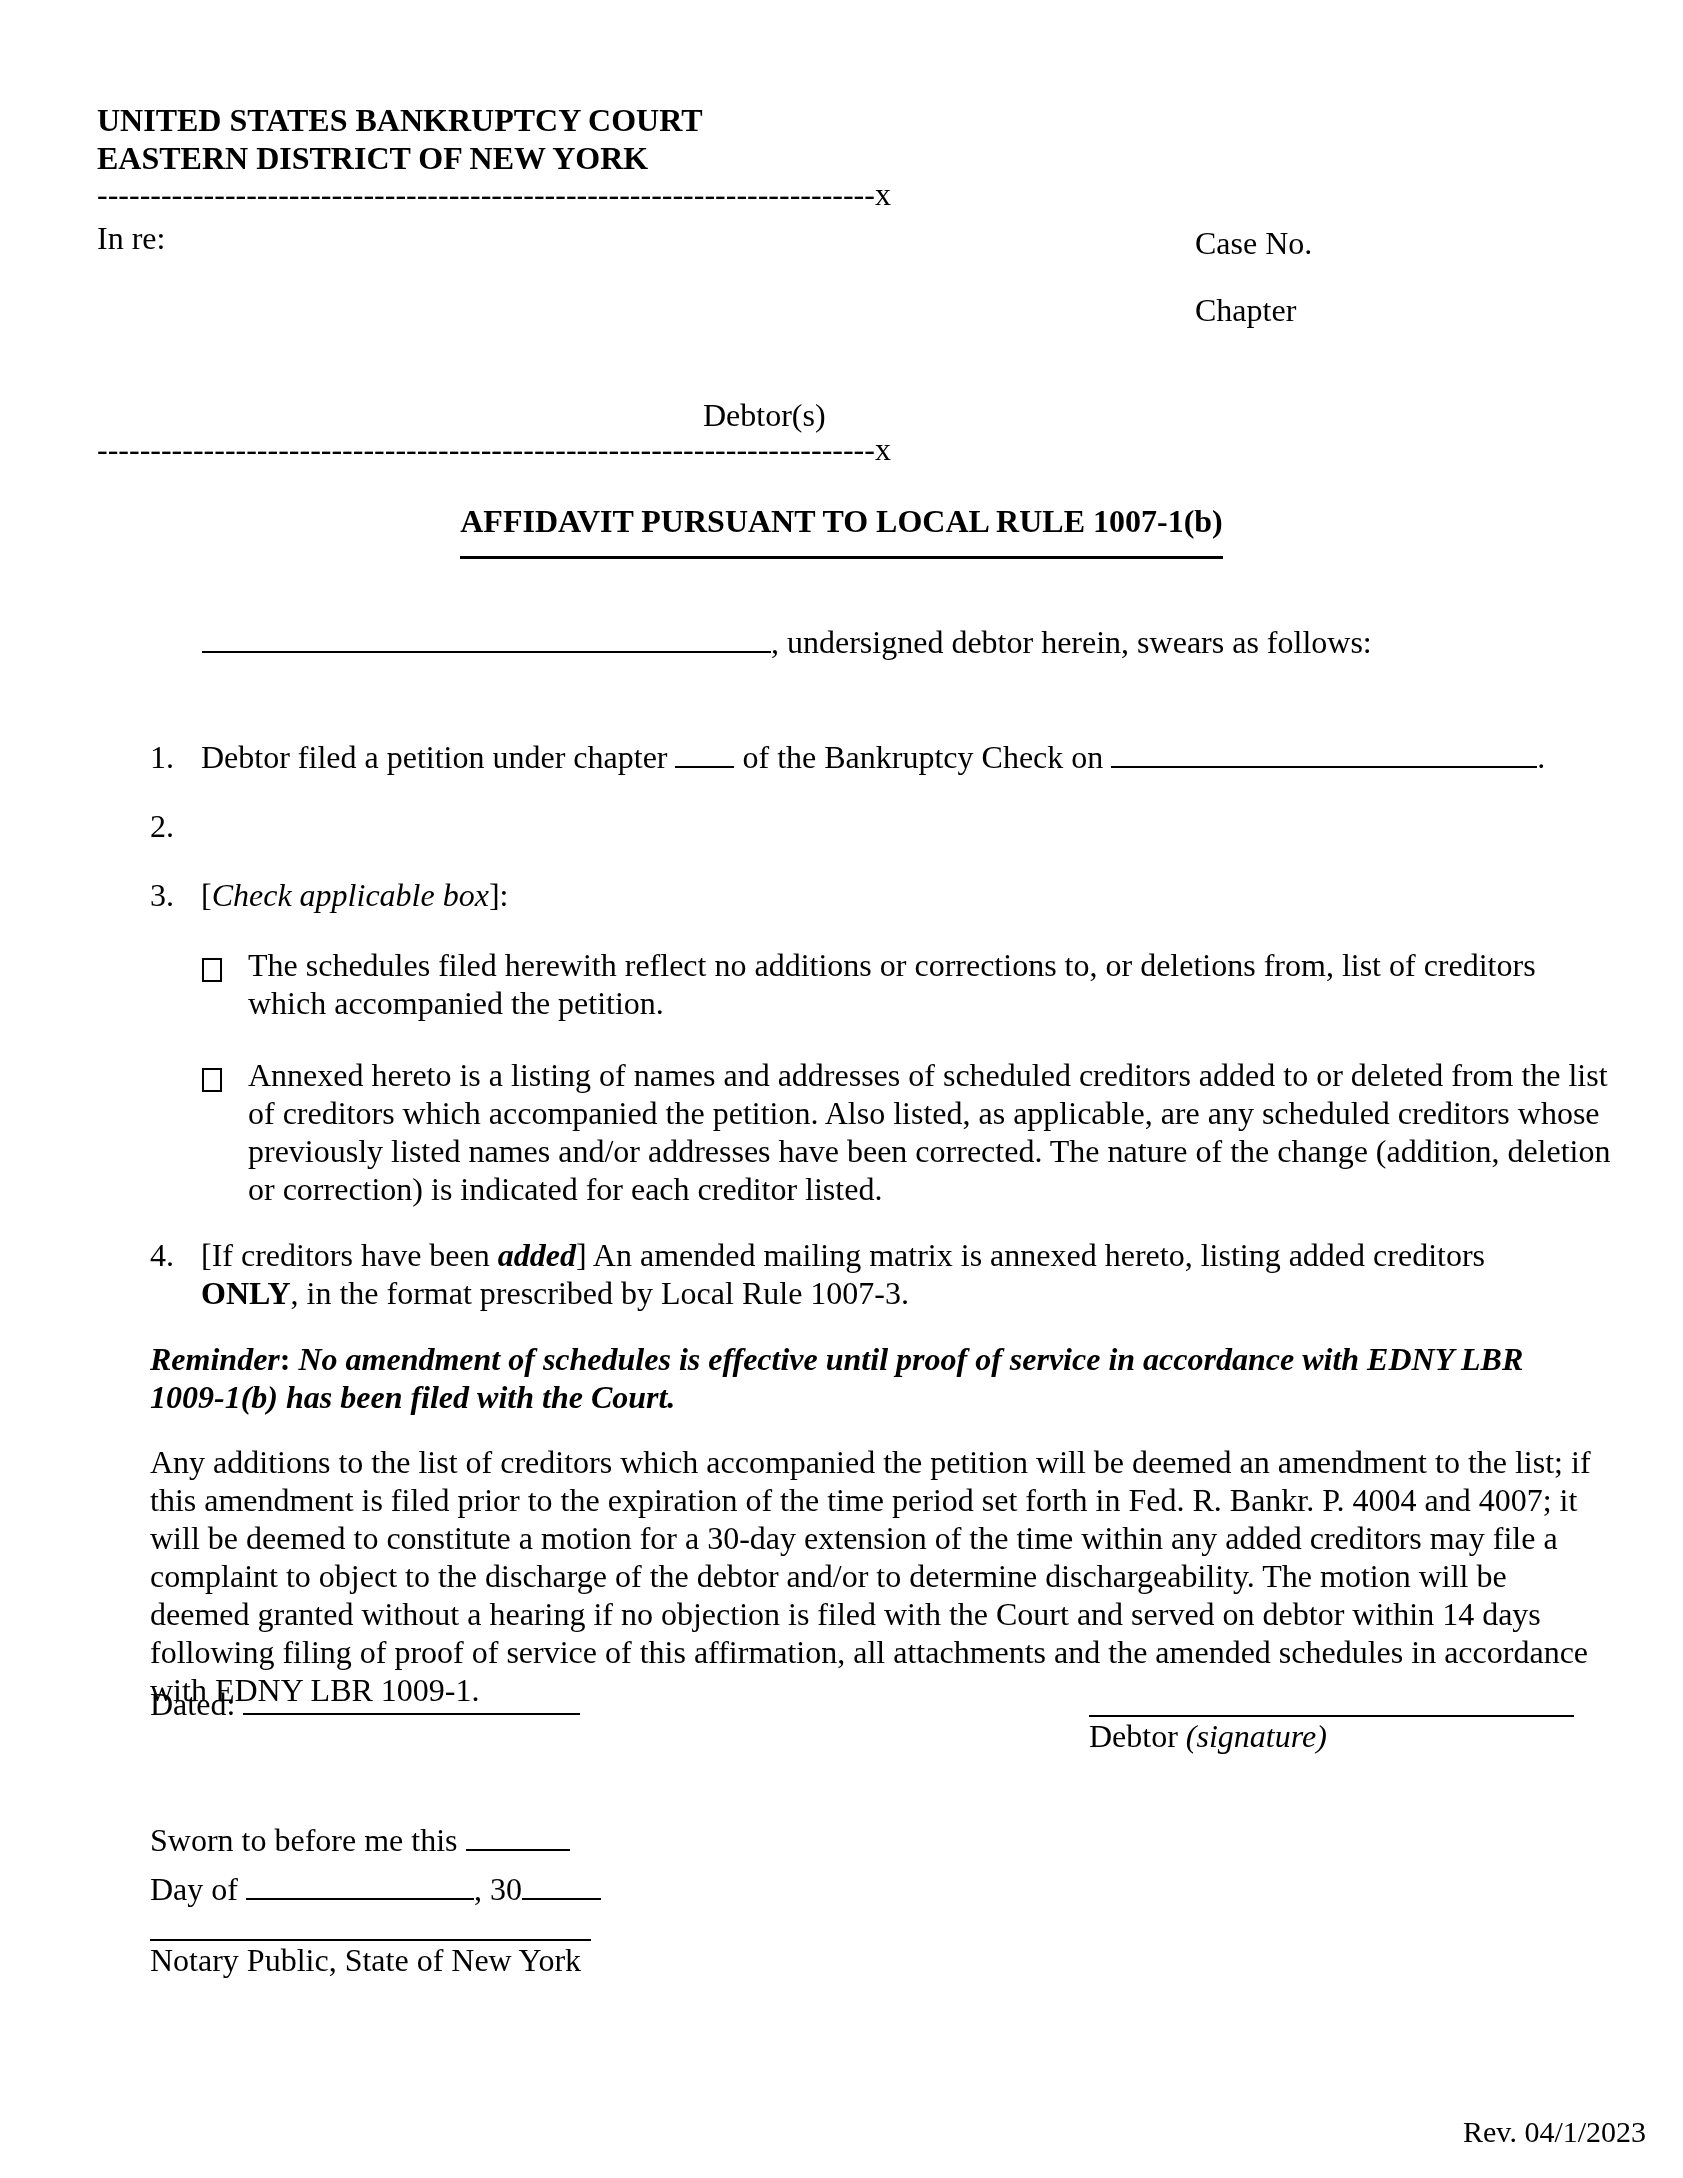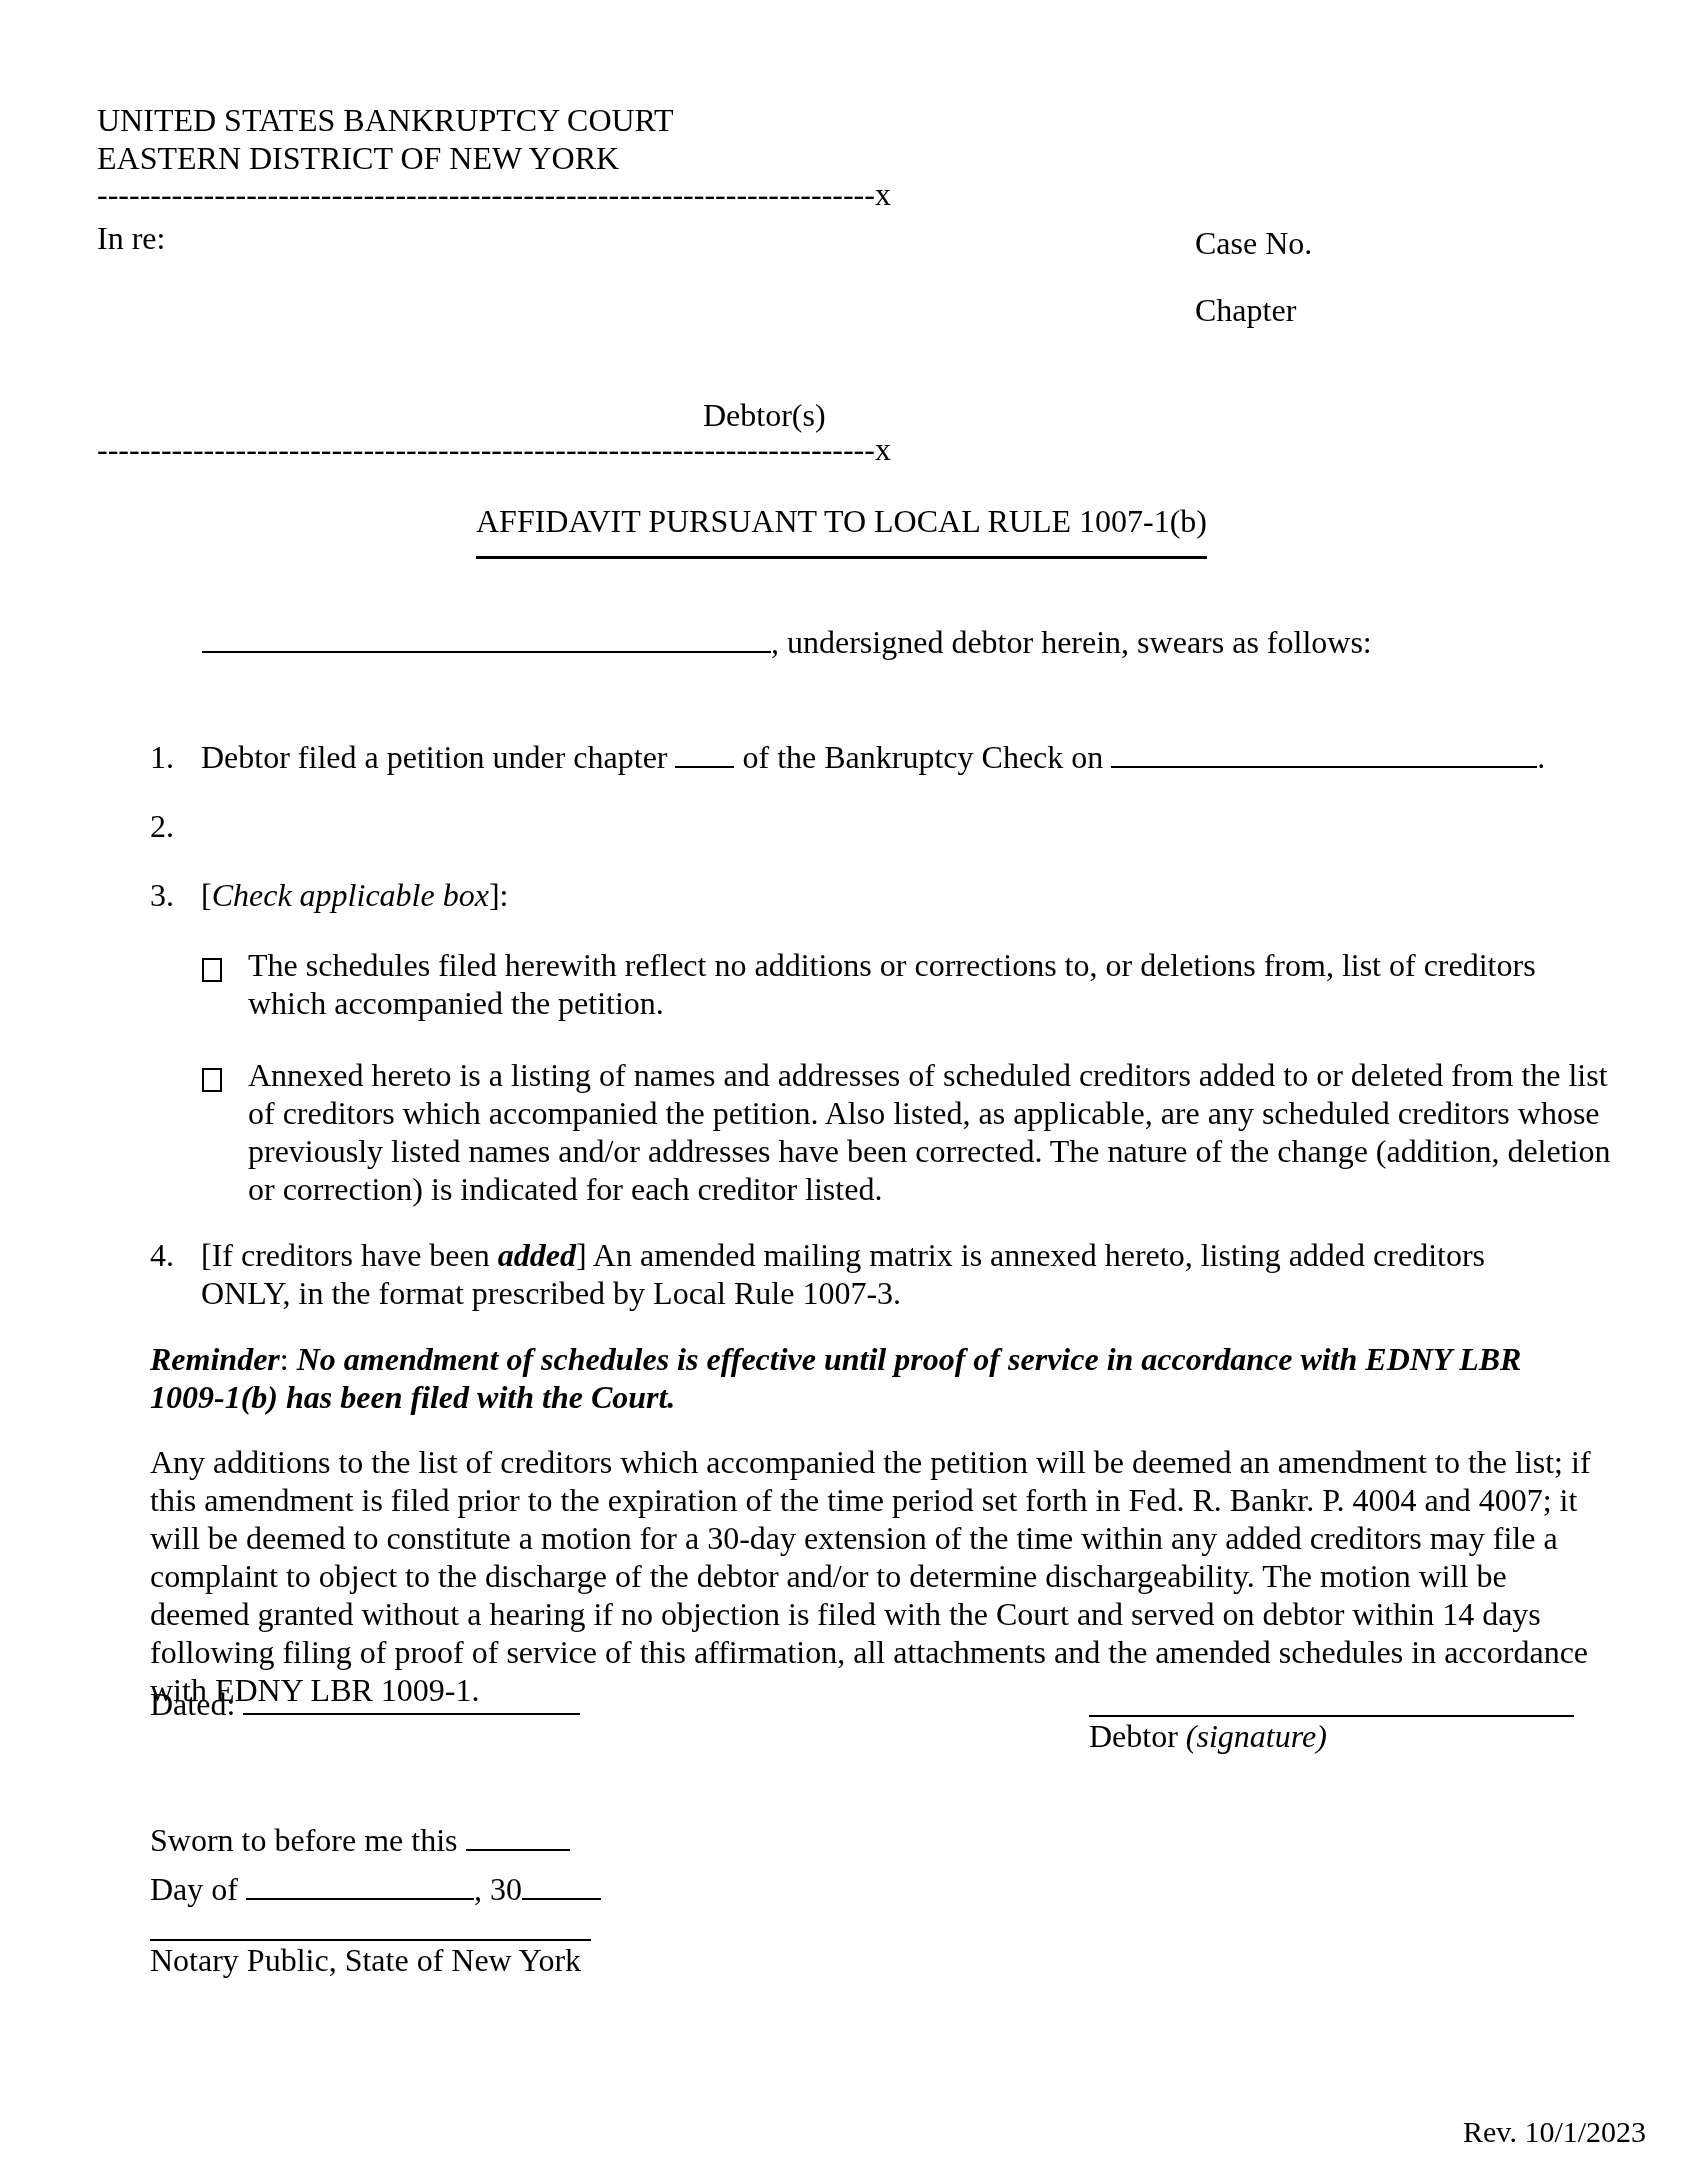--- a/index.html
+++ b/index.html
@@ -7,21 +7,21 @@
     position:relative;
     width:1683px;
     height:2178px;
     background:#ffffff;
     color:#000000;
     font-family:"Liberation Serif","DejaVu Serif",serif;
     font-size:32px;
     line-height:38px;
   }
   .abs{position:absolute;}
-  .b{font-weight:normal;}
+  .b{font-weight:bold;}
   .i{font-style:italic;}
   .bi{font-weight:bold;font-style:italic;}
   .nowrap{white-space:nowrap;}
   .center{text-align:center;}
   .blank{
     display:inline-block;
     border-bottom:2px solid #000;
     height:26px;
     vertical-align:baseline;
   }
@@ -107,16 +107,16 @@
   </div>
   <div class="abs nowrap" style="left:150px;top:1870px;">
     <span>Day of</span>
     <span class="blank" style="width:228px;"></span><span>, 30</span><span class="blank" style="width:79px;"></span>
   </div>
   <div class="abs" style="left:150px;top:1911px;">
     <div class="sig-line" style="width:441px;height:28px;"></div>
     <div>Notary Public, State of New York</div>
   </div>
 
-  <div class="abs small" style="left:1463px;top:2113px;">Rev. 10/1/2023</div>
+  <div class="abs small" style="left:1463px;top:2113px;">Rev. 04/1/2023</div>
 
 </div>
 
 
 </body></html>

